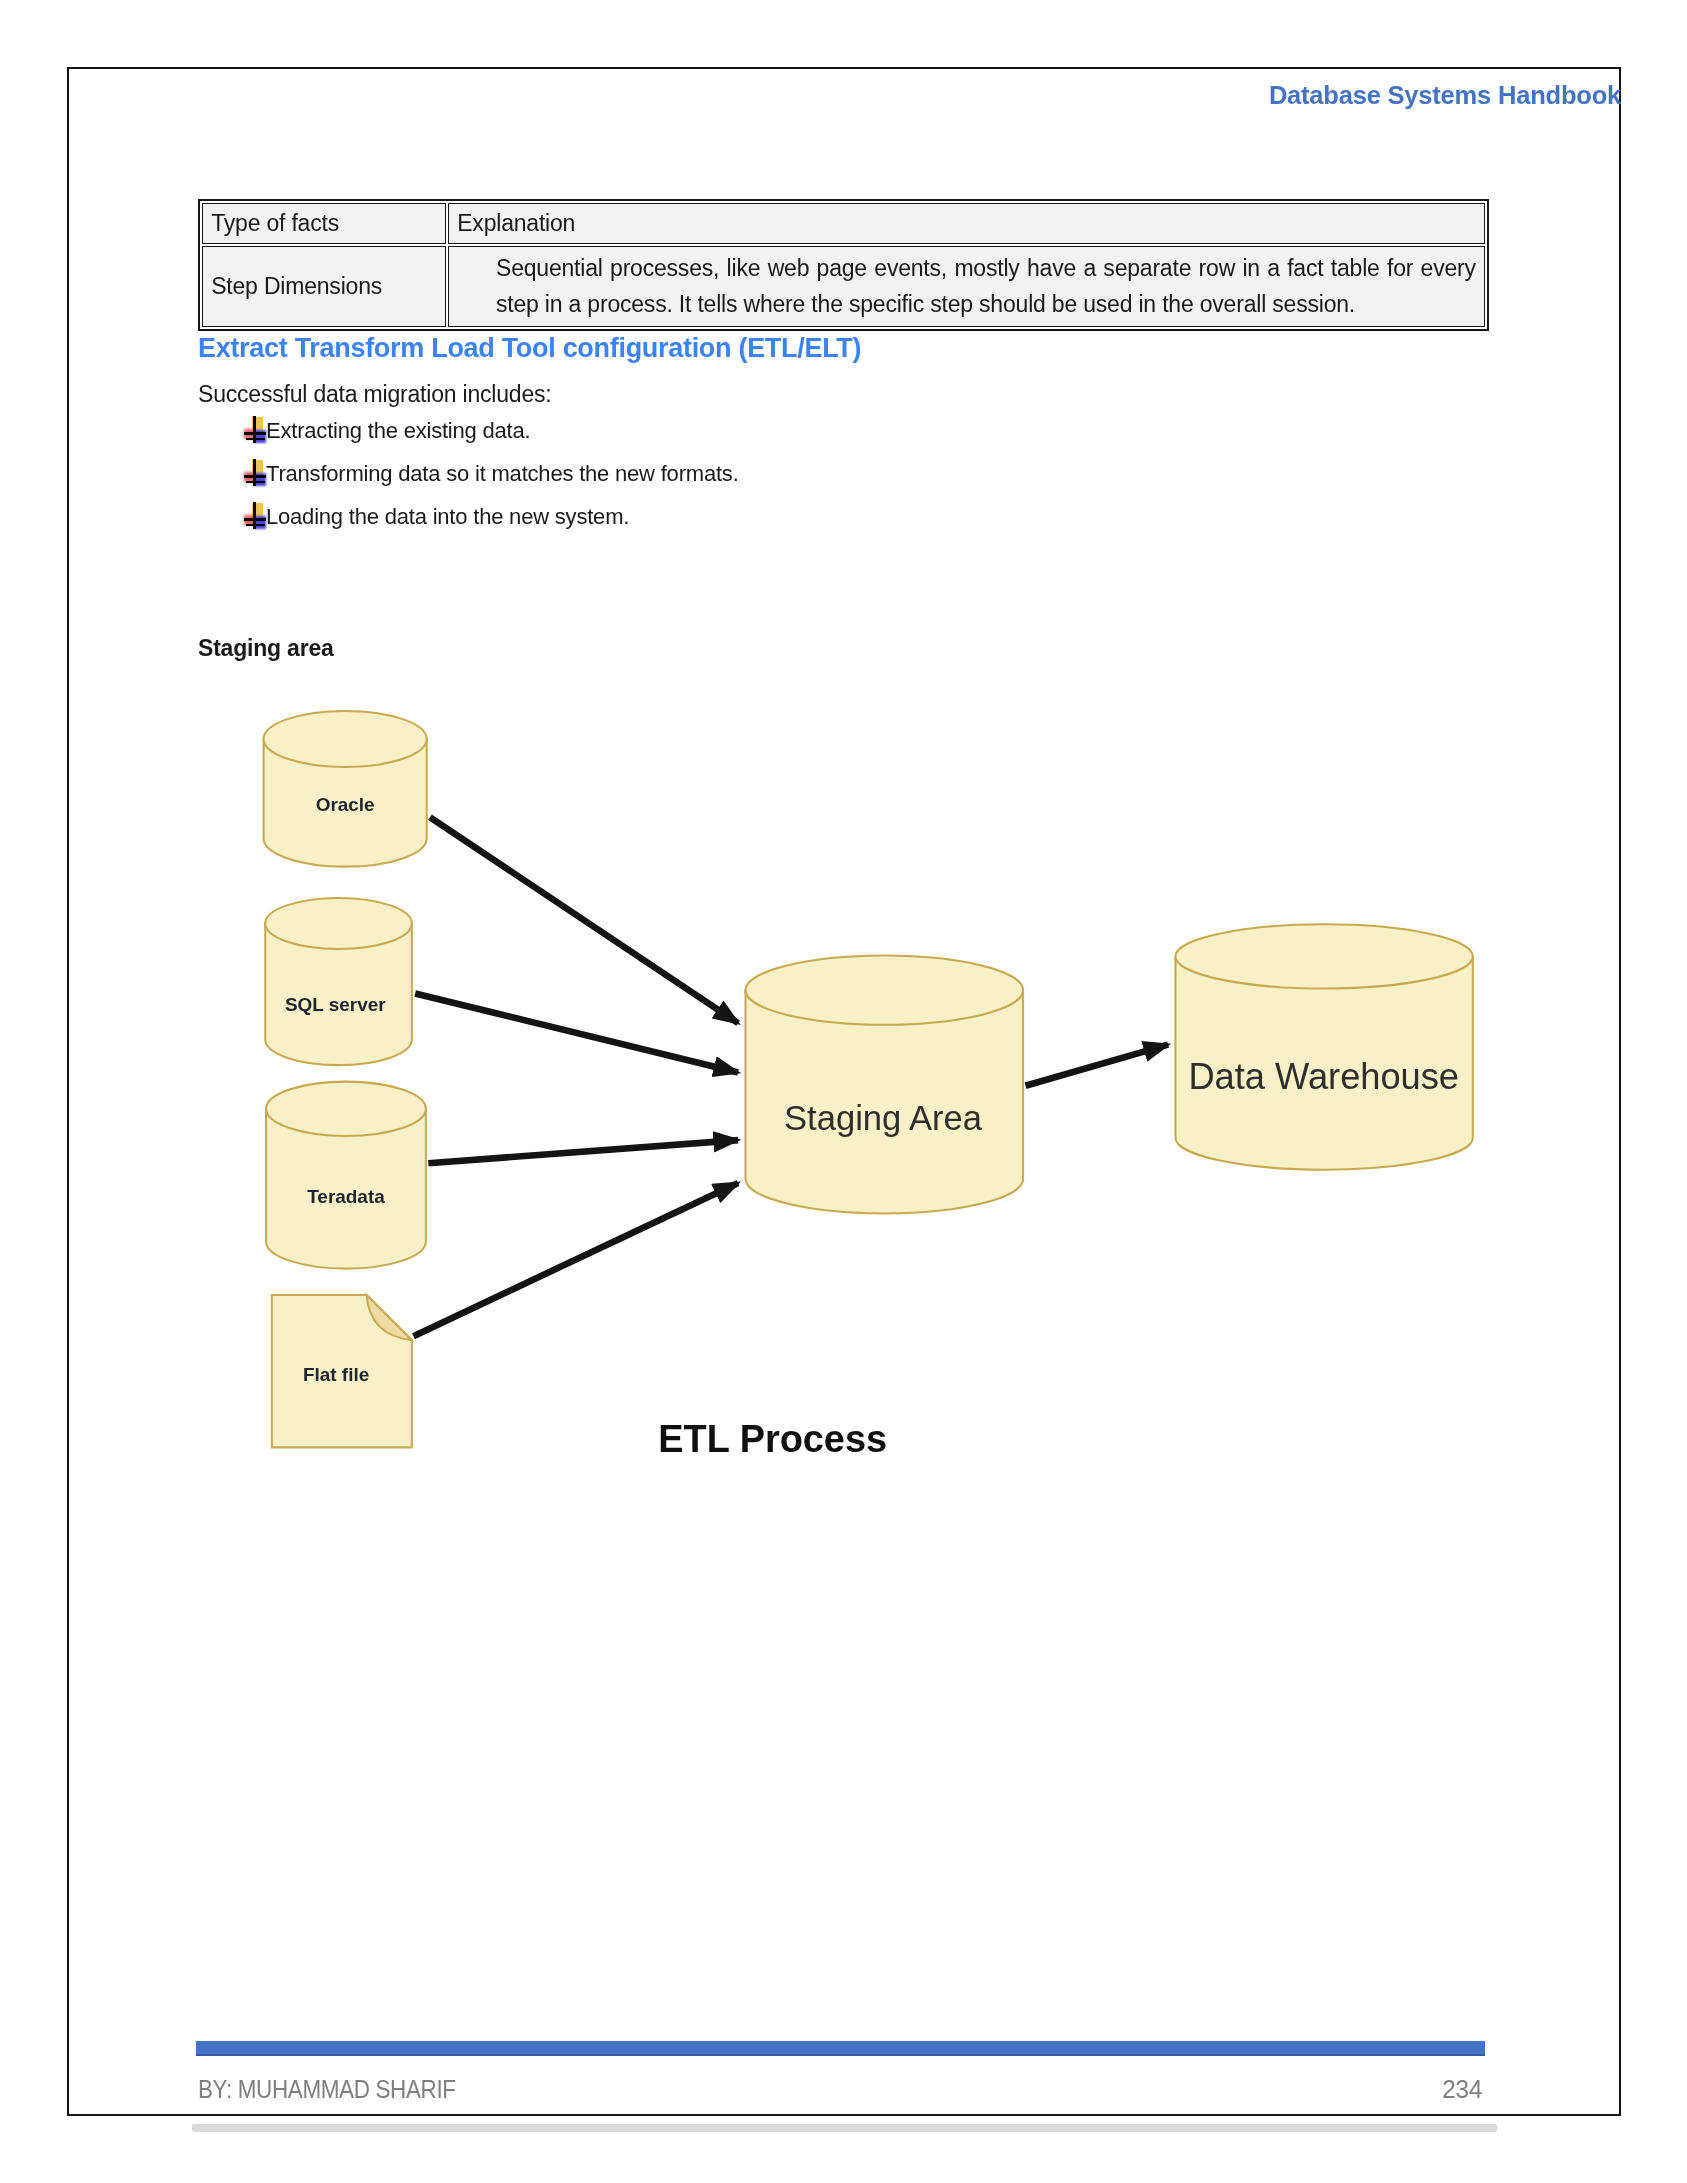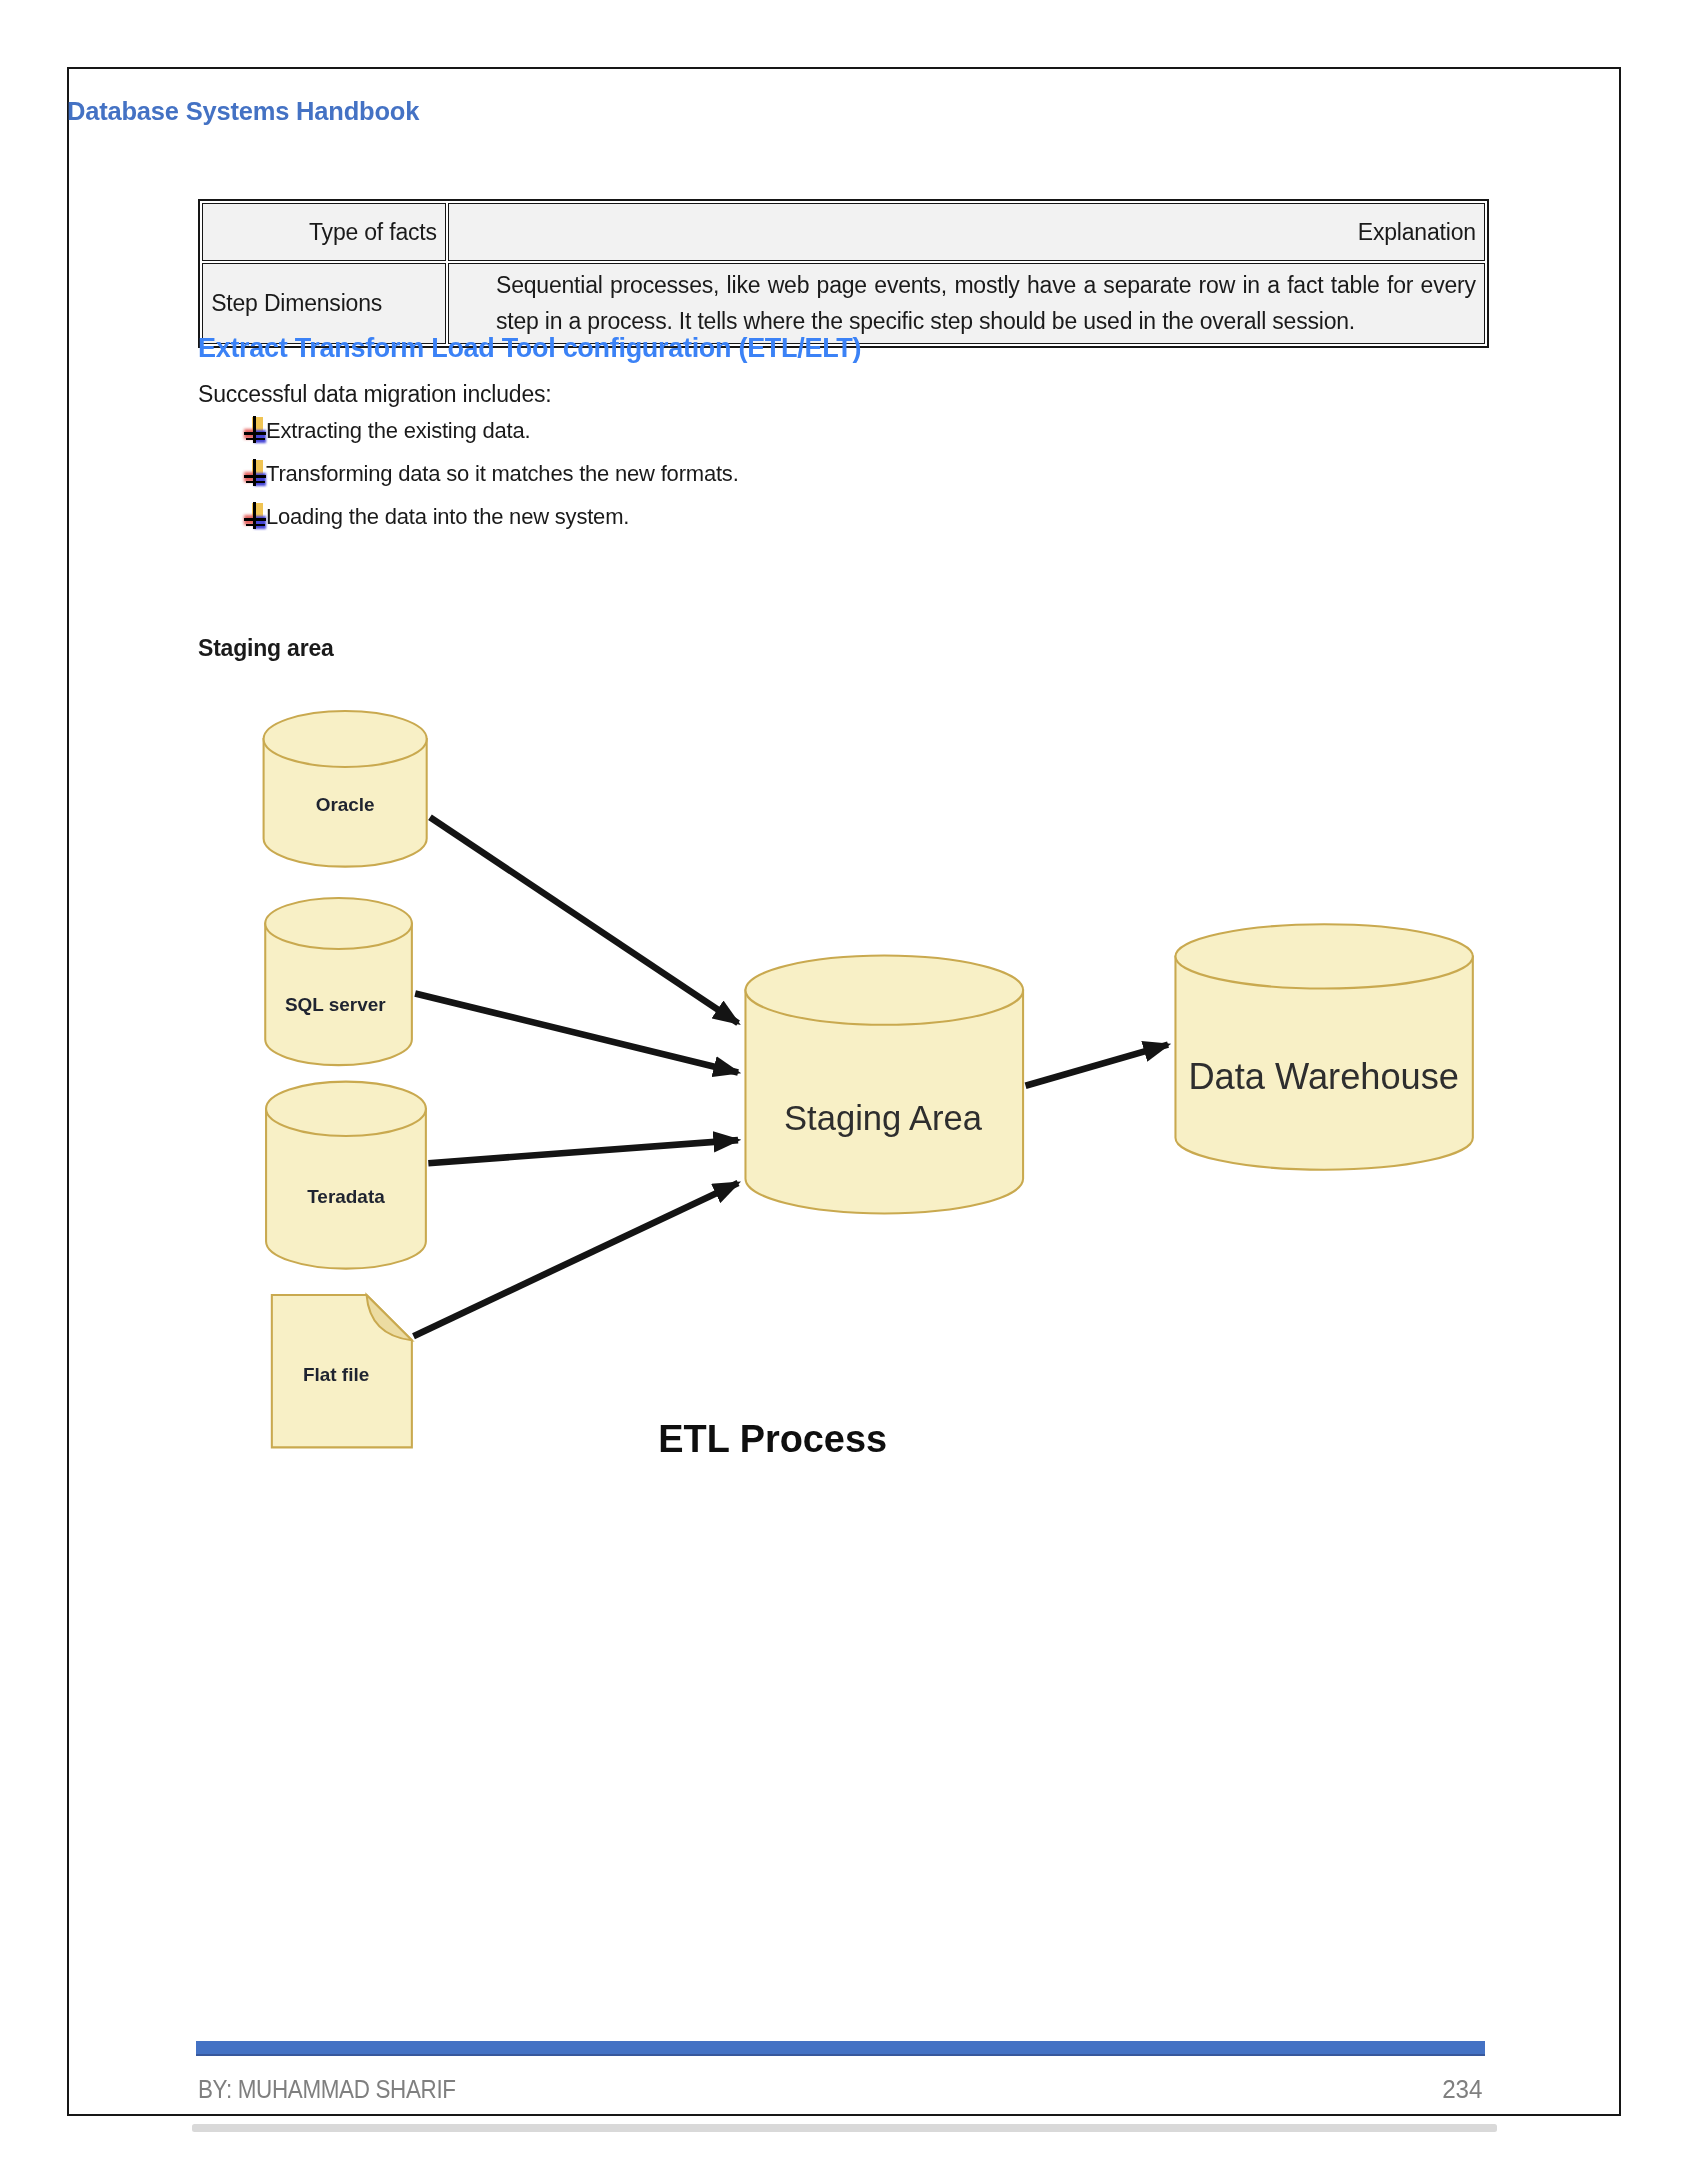--- a/index.html
+++ b/index.html
@@ -15,23 +15,23 @@
   .page-border {
     position: absolute;
     left: 67px; top: 67px;
     width: 1554px; height: 2049px;
     border: 2.5px solid #161616;
     background: #ffffff;
   }
 
   .doc-title {
     position: absolute;
-    left: 67px; top: 97px;
+    left: 67px; top: 81px;
     width: 1554px;
-    text-align: left;
+    text-align: right;
     font-size: 25.5px;
     font-weight: bold;
     color: var(--accent, #4472c4);
     letter-spacing: -0.2px;
   }
 
   
   .facts-table {
     position: absolute;
     left: 198px; top: 199px;
@@ -43,21 +43,21 @@
   }
   .facts-table td {
     border: 1.6px solid #161616;
     background: var(--table-cell-bg, #f2f2f2);
     font-size: 23px;
     padding: 3.3px 8.2px;
     vertical-align: middle;
     letter-spacing: -0.2px;
   }
   .facts-table .col-type { width: 244px; }
-  .facts-table tr.hdr td { height: 58px; text-align: right; }
+  .facts-table tr.hdr td { height: 41px; }
   .facts-table tr.body td { height: 79px; }
   .facts-table .explanation-cell { text-align: justify; line-height: 36px; padding-left: 47px; }
 
   
   .h-etl {
     position: absolute;
     left: 198px; top: 333px;
     font-size: 27px;
     font-weight: bold;
     color: #3b82f6;

